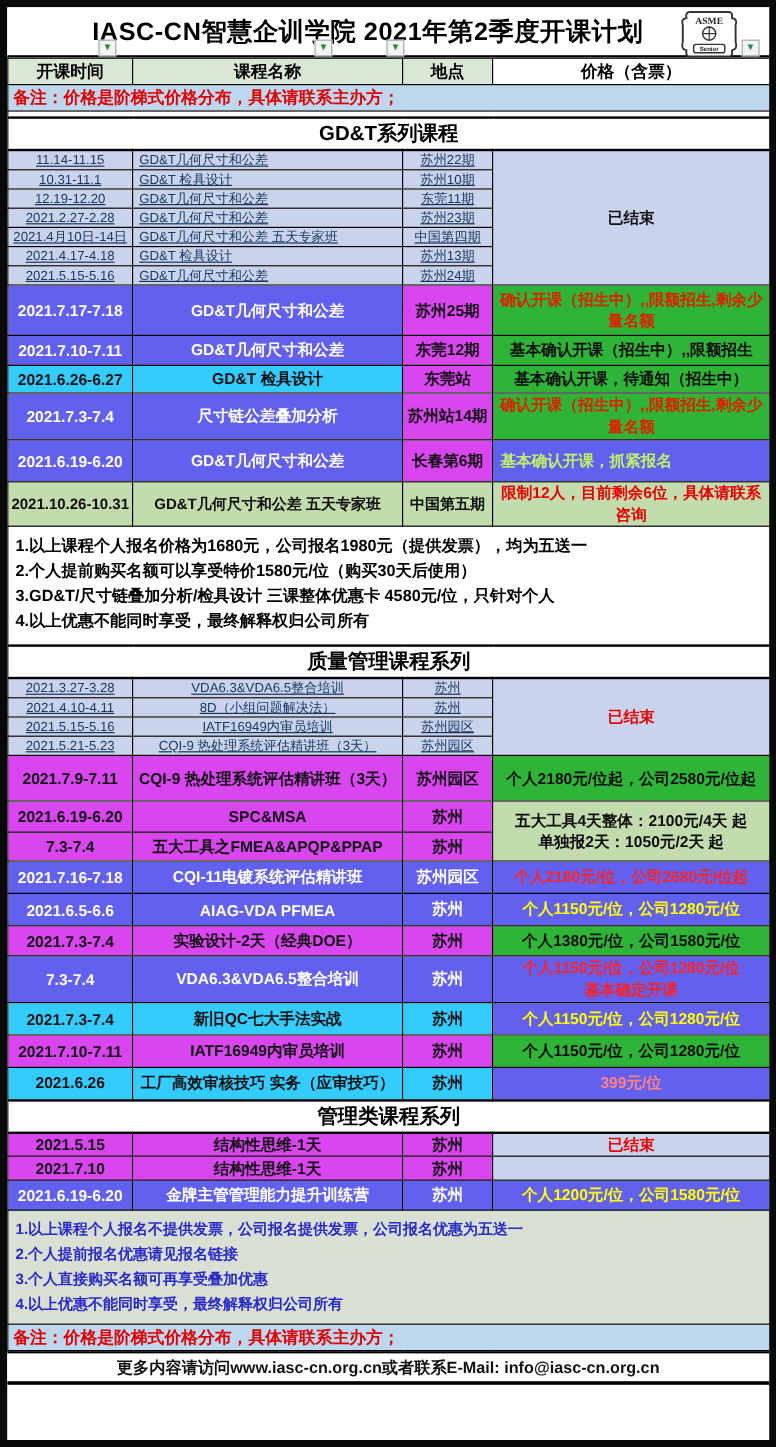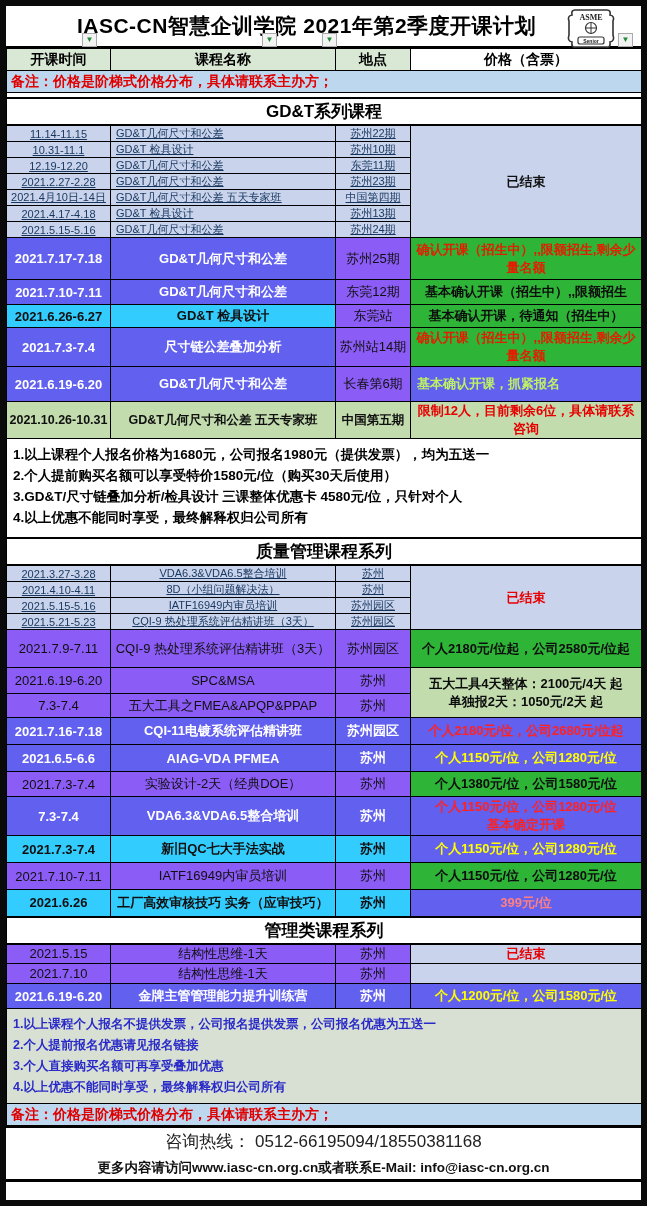--- a/index.html
+++ b/index.html
@@ -22,21 +22,21 @@
   .note-bar td{height:21px;background:#bdd7ee;color:#e00000;font-size:14px;font-weight:bold;text-align:left;padding-left:4px;}
 
   .section-header{height:25px;font-size:17px;font-weight:bold;background:#fff;color:#000;border-top:2px solid #000;border-bottom:2px solid #000;}
   tr.spacer td{height:4px;background:#fff;}
 
   
   .c-lav{background:#c9d3ec;color:#17375e;font-size:11px;text-decoration:underline;}
   .c-lav.left{text-align:left;padding-left:5px;}
   .c-purple{background:#6160ef;color:#ffffff;font-weight:bold;font-size:13px;}
   .c-cyan{background:#33ccff;color:#101010;font-weight:bold;font-size:13px;}
-  .c-green{background:#8b5cf6;color:#101010;font-weight:normal;font-size:13px;text-align:center;}
+  .c-green{background:#d946ef;color:#101010;font-weight:bold;font-size:13px;text-align:center;}
   .c-sage{background:#c2dcae;color:#101010;font-weight:bold;font-size:12.5px;}
 
   
   td[class^="p-"]{white-space:pre-line;font-size:13px;font-weight:bold;line-height:1.35;}
   .p-lav-black{background:#c9d3ec;color:#111;font-weight:normal;}
   .p-lav-red{background:#c9d3ec;color:#e80000;}
   .p-green-red{background:#2eb437;color:#e02000;}
   .p-green-black{background:#2eb437;color:#0c0c0c;}
   .p-purple-white{background:#6160ef;color:#bef264;text-align:left;padding-left:6px;}
   .p-purple-red{background:#6160ef;color:#ff2222;}
@@ -301,21 +301,17 @@
         </tr>
       </tbody>
     <tfoot>
       <tr class="note-bar">
         <td colspan="4">备注：价格是阶梯式价格分布，具体请联系主办方；</td>
       </tr>
     </tfoot>
   </table>
 
   <div class="footer">
-    <div class="f-hotline">
-      <span>咨询热线：</span>
-      <span>0512-66195094/18550381168</span>
-    </div>
     <div class="f-more">更多内容请访问www.iasc-cn.org.cn或者联系E-Mail: info@iasc-cn.org.cn</div>
 
   </div>
 
 </div>
 
 </body></html>

